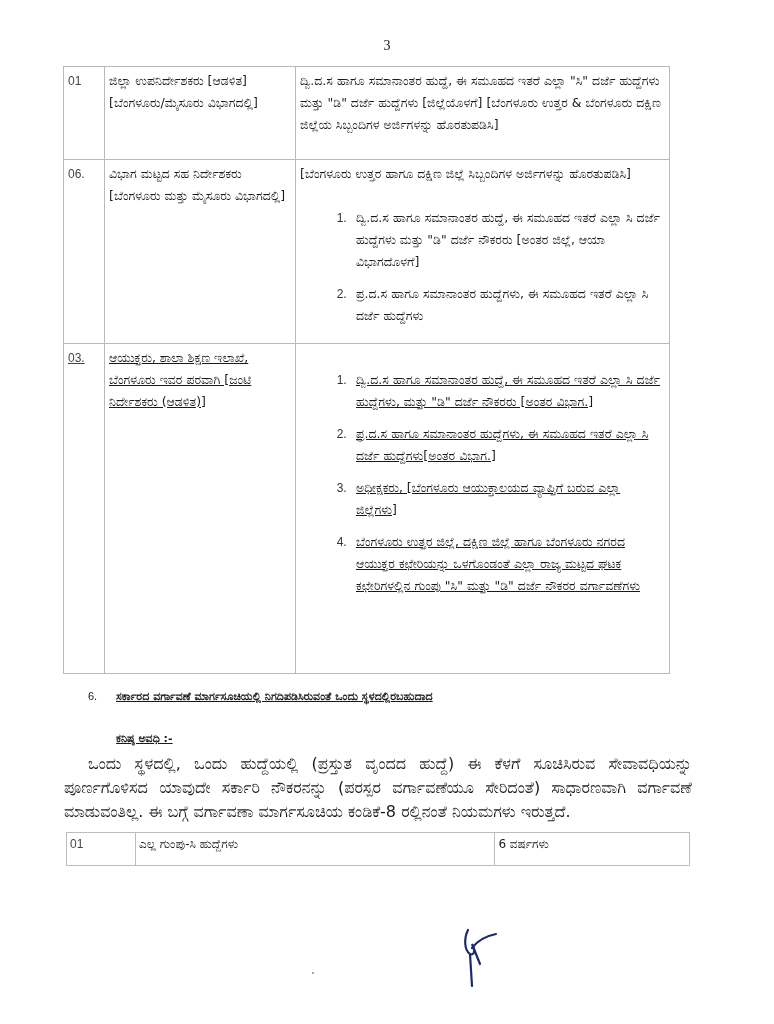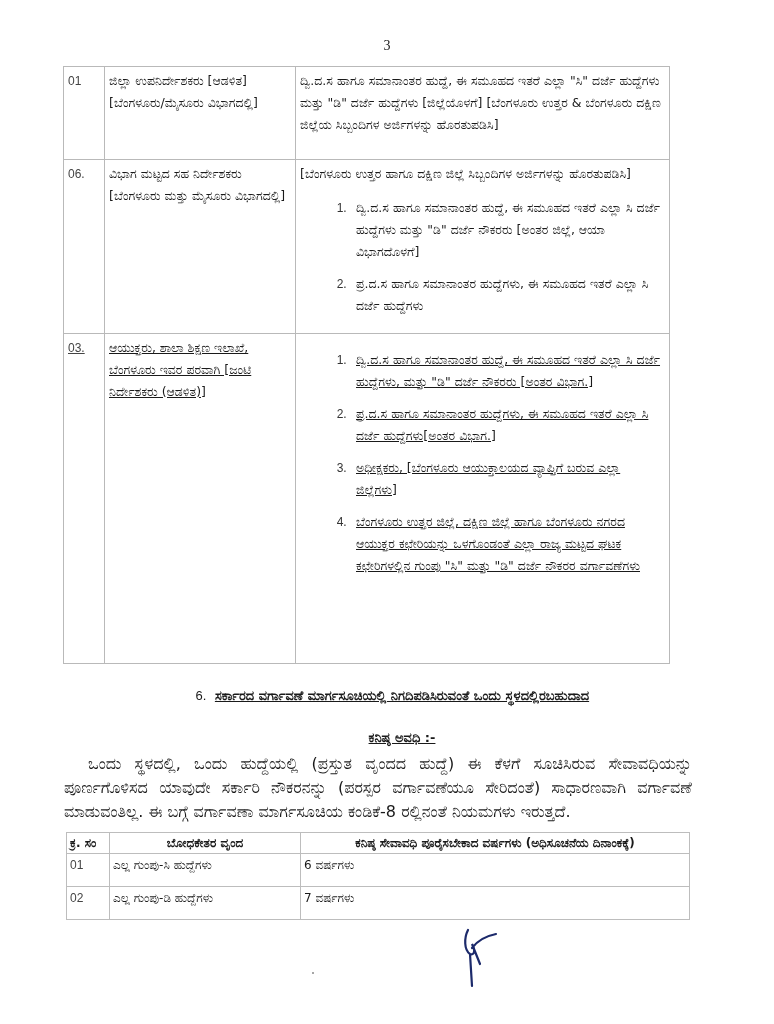--- a/index.html
+++ b/index.html
@@ -10,29 +10,29 @@
     .corner-mark { position: absolute; left: -6px; top: 4px; width: 40px; height: 1px; background: #777; transform: rotate(-52deg); transform-origin: left center; }
     .page-number { position: absolute; top: 38px; left: 0; width: 774px; text-align: center; font-family: "Liberation Serif", serif; font-size: 14px; color: #222; }
 
     
     .tbl1 { position: absolute; left: 63px; top: 66px; width: 607px; border-collapse: collapse; font-size: 12.5px; line-height: 22px; }
     .tbl1 td { border: 1px solid #b9b9b9; vertical-align: top; padding: 3px 4px 6px 4px; }
     .tbl1 td.c-no { width: 32px; font-family: "Liberation Sans", sans-serif; font-size: 12px; color: #444; }
     .tbl1 td.c-auth { width: 182px; }
     .tbl1 td.c-cat { }
     .cat-intro { margin: 0; }
-    ol.cat-list { margin: 12px 0 0 0; padding: 0 0 0 50px; }
+    ol.cat-list { margin: 22px 0 0 0; padding: 0 0 0 50px; }
     ol.cat-list li { margin: 0 0 10px 0; padding-left: 6px; }
     ol.cat-list li::marker { font-family: "Liberation Sans", sans-serif; font-size: 12px; color: #333; }
     tr.r1 td { height: 83px; }
     tr.r2 td { height: 155px; }
     tr.r3 td { height: 320px; text-decoration: underline; }
 
     
-    .sec-head { position: absolute; left: 88px; top: 685px; width: 600px; font-size: 13px; line-height: 22px; font-weight: bold; text-align: center; }
+    .sec-head { position: absolute; left: 88px; top: 685px; width: 600px; font-size: 11px; line-height: 22px; font-weight: bold; }
     .sec-head .sec-num { font-weight: normal; font-family: "Liberation Sans", sans-serif; display: inline-block; width: 28px; }
     .sec-head .sec-title { text-decoration: underline; }
     .sec-head .sec-title2 { display: block; padding-left: 28px; text-decoration: underline; margin-top: 20px; }
     .sec-para { position: absolute; left: 64px; top: 736px; width: 628px; font-size: 16px; line-height: 24px; text-align: justify; text-indent: 24px; }
 
     
     .tbl2 { position: absolute; left: 66px; top: 832px; width: 624px; border-collapse: collapse; font-size: 12px; }
     .tbl2 th, .tbl2 td { border: 1px solid #bdbdbd; vertical-align: top; padding: 2px 3px; }
     .tbl2 th { font-weight: bold; text-align: center; line-height: 16px; }
     .tbl2 th.h-no { width: 36px; text-align: left; }
@@ -85,34 +85,24 @@
   </table>
 
 <div class="sec-head">
   <span class="sec-num">6.</span><span class="sec-title">ಸರ್ಕಾರದ ವರ್ಗಾವಣೆ ಮಾರ್ಗಸೂಚಿಯಲ್ಲಿ ನಿಗದಿಪಡಿಸಿರುವಂತೆ ಒಂದು ಸ್ಥಳದಲ್ಲಿರಬಹುದಾದ</span>
   <span class="sec-title2">ಕನಿಷ್ಠ ಅವಧಿ :-</span>
 </div>
 <p class="sec-para">ಒಂದು ಸ್ಥಳದಲ್ಲಿ, ಒಂದು ಹುದ್ದೆಯಲ್ಲಿ (ಪ್ರಸ್ತುತ ವೃಂದದ ಹುದ್ದೆ) ಈ ಕೆಳಗೆ ಸೂಚಿಸಿರುವ ಸೇವಾವಧಿಯನ್ನು ಪೂರ್ಣಗೊಳಿಸದ ಯಾವುದೇ ಸರ್ಕಾರಿ ನೌಕರನನ್ನು (ಪರಸ್ಪರ ವರ್ಗಾವಣೆಯೂ ಸೇರಿದಂತೆ) ಸಾಧಾರಣವಾಗಿ ವರ್ಗಾವಣೆ ಮಾಡುವಂತಿಲ್ಲ. ಈ ಬಗ್ಗೆ ವರ್ಗಾವಣಾ ಮಾರ್ಗಸೂಚಿಯ ಕಂಡಿಕೆ-8 ರಲ್ಲಿನಂತೆ ನಿಯಮಗಳು ಇರುತ್ತದೆ.</p>
 
 <table class="tbl2">
   <tbody>
-      <tr>
-    <th class="h-no">ಕ್ರ. ಸಂ</th>
-    <th class="h-cadre">ಬೋಧಕೇತರ ವೃಂದ</th>
-    <th class="h-period">ಕನಿಷ್ಠ ಸೇವಾವಧಿ ಪೂರೈಸಬೇಕಾದ ವರ್ಷಗಳು (ಅಧಿಸೂಚನೆಯ ದಿನಾಂಕಕ್ಕೆ)</th>
-  </tr>
   <tr>
     <td class="num">01</td>
     <td>ಎಲ್ಲ ಗುಂಪು-ಸಿ ಹುದ್ದೆಗಳು</td>
     <td>6 ವರ್ಷಗಳು</td>
-  </tr>
-  <tr>
-    <td class="num">02</td>
-    <td>ಎಲ್ಲ ಗುಂಪು-ಡಿ ಹುದ್ದೆಗಳು</td>
-    <td>7 ವರ್ಷಗಳು</td>
   </tr>
 </tbody>
   </table>
 
 <svg class="signature" viewBox="0 0 50 60">
   <path d="M6 2 C2 10, 2 22, 8 26 C12 28, 14 22, 10 16 L18 36 M8 26 L10 58 M10 20 C16 12, 24 8, 34 6" fill="none" stroke="#1c2a6b" stroke-width="2.2" stroke-linecap="round"></path>
 </svg>
 <div class="dot"></div>
 
 </body></html>

